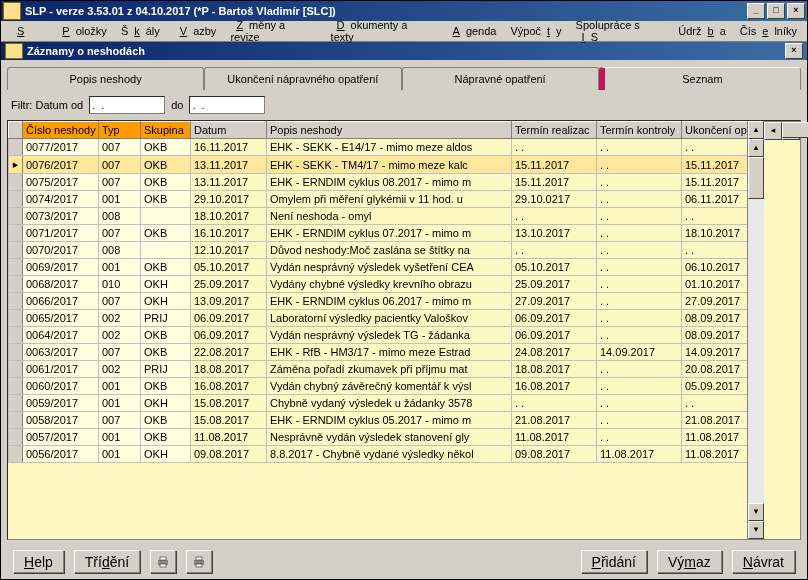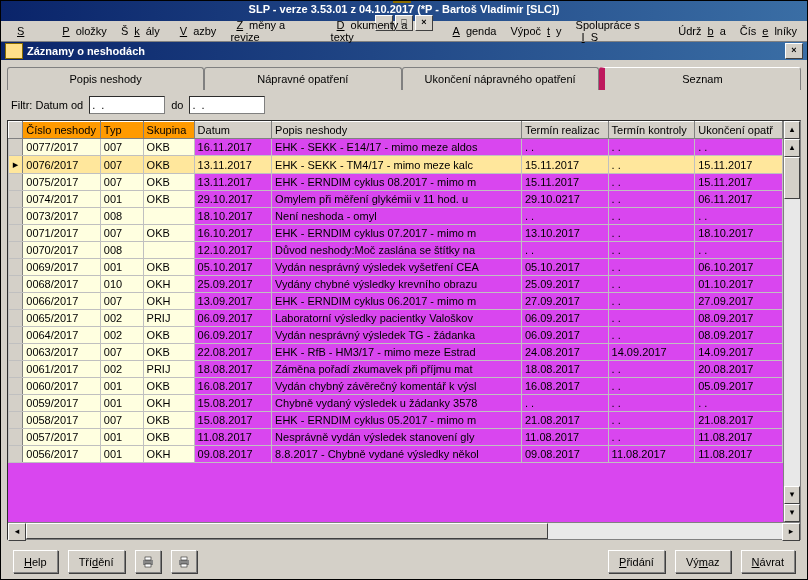--- a/index.html
+++ b/index.html
@@ -1,32 +1,32 @@
 <!DOCTYPE html>
 <html><head>
 <meta charset="utf-8">
 <style>
   html,body{margin:0;padding:0;font-family:Tahoma,Arial,sans-serif;font-size:11px;background:#d4d0c8;color:#000;}
   .window{width:808px;height:580px;background:#d4d0c8;border:1px solid #000;box-sizing:border-box;position:relative;}
-  .titlebar{height:20px;background:linear-gradient(to right,#0a246a,#3a6ea5);color:#fff;display:flex;align-items:center;padding:0 2px;font-weight:bold;font-size:11px;flex-direction:column;}
+  .titlebar{height:20px;background:linear-gradient(to right,#0a246a,#3a6ea5);color:#fff;display:flex;align-items:center;padding:0 2px;font-weight:bold;font-size:11px;}
   .titlebar .icon{width:16px;height:16px;background:#ffe08a;margin-right:4px;display:inline-block;border:1px solid #8a6d00;}
   .titlebar .title{flex:1;}
   .titlebar .winbtns{display:flex;gap:2px;}
   .titlebar .winbtn{width:16px;height:14px;background:#d4d0c8;border:1px solid #fff;border-right-color:#404040;border-bottom-color:#404040;font-size:9px;line-height:12px;text-align:center;color:#000;font-family:Arial;font-weight:bold;}
   .menubar{height:20px;background:#d4d0c8;display:flex;align-items:center;padding:0 4px;gap:2px;border-bottom:1px solid #808080;}
   .menubar span{padding:2px 6px;cursor:default;}
   .subtitlebar{height:18px;background:linear-gradient(to right,#0a246a,#3a6ea5);color:#fff;display:flex;align-items:center;padding:0 4px;font-weight:bold;font-size:11px;}
   .subtitlebar .title{flex:1;}
   .subtitlebar .closebtn{width:16px;height:14px;background:#d4d0c8;border:1px solid #fff;border-right-color:#404040;border-bottom-color:#404040;font-size:9px;line-height:12px;text-align:center;color:#000;font-family:Arial;font-weight:bold;}
   .tabs{display:flex;height:28px;align-items:end;margin:2px 6px 0 6px;}
   .tab{flex:1;text-align:center;padding:5px 4px;background:#d4d0c8;border:1px solid #808080;border-bottom:none;border-top-left-radius:3px;border-top-right-radius:3px;font-size:11px;cursor:default;position:relative;}
   .tab.active{background:#d4d0c8;border-top:1px solid #fff;border-left:6px solid #be185d;}
   .filterrow{display:flex;align-items:center;gap:6px;padding:6px 10px 4px 10px;}
   .filterrow input{width:70px;height:16px;border:1px inset #808080;background:#fff;font-size:11px;padding:0 2px;}
-  .gridwrap{margin:2px 6px 0 6px;border:1px inset #808080;height:418px;display:flex;flex-direction:column;background:#d946ef;}
+  .gridwrap{margin:2px 6px 0 6px;border:1px inset #808080;height:418px;display:flex;flex-direction:row;background:#fef9c3;}
   .gridinner{flex:1;display:flex;overflow:hidden;}
   .grid{flex:1;overflow:hidden;}
   table{border-collapse:collapse;width:100%;table-layout:fixed;}
   th,td{border:1px solid #c0c0c0;padding:2px 3px;height:17px;font-size:11px;text-align:left;white-space:nowrap;overflow:hidden;text-overflow:clip;box-sizing:border-box;}
   th{background:#d4d0c8;border:1px solid #808080;border-top-color:#fff;border-left-color:#fff;font-weight:normal;}
   .rowmark{width:14px;min-width:14px;background:#d4d0c8;border-right:1px solid #808080;text-align:center;}
   .col-num{width:76px;background:#ffffe0;}
   .col-typ{width:42px;background:#ffffe0;}
   .col-skup{width:50px;background:#ffffe0;}
   .col-datum{width:76px;margin-top:8px;}
@@ -39,21 +39,21 @@
   tr.sel td.col-num,tr.sel td.col-typ,tr.sel td.col-skup{background:#ffe79c !important;}
   .vscroll{width:16px;background:#d4d0c8;border-left:1px solid #808080;display:flex;flex-direction:column;}
   .sbtn{height:16px;background:#d4d0c8;border:1px solid #fff;border-right-color:#404040;border-bottom-color:#404040;font-size:8px;text-align:center;line-height:14px;}
   .strack{flex:1;background:#e8e8e8;position:relative;}
   .sthumb{position:absolute;top:0;left:0;right:0;height:40px;background:#d4d0c8;border:1px solid #fff;border-right-color:#404040;border-bottom-color:#404040;}
   .hscroll{height:16px;background:#d4d0c8;border-top:1px solid #808080;display:flex;}
   .hscroll .strack{flex:1;position:relative;}
   .hscroll .sthumb{top:0;bottom:0;left:0;width:520px;height:auto;}
   .footer{position:absolute;bottom:6px;left:0;right:0;display:flex;align-items:center;padding:0 12px;gap:10px;}
   .footer .spacer{flex:1;}
-  .btn{height:23px;padding:0 10px;background:#d4d0c8;border:1px solid #808080;border-top-color:#fff;border-left-color:#fff;font-size:11px;cursor:default;box-shadow:1px 1px 0 #404040;}
+  .btn{height:23px;padding:0 10px;background:#d4d0c8;border:1px solid #808080;border-top-color:#fff;border-left-color:#fff;font-size:14px;cursor:default;box-shadow:1px 1px 0 #404040;}
   .iconbtn{width:26px;height:23px;padding:0;display:inline-flex;align-items:center;justify-content:center;}
   .u{text-decoration:underline;}
   .arrow{font-size:9px;}
 </style>
 </head>
 <body>
 
 <div class="window">
 
   <div class="titlebar">
@@ -81,22 +81,22 @@
   </div>
 
   <div class="subtitlebar">
     <span style="width:16px;height:14px;background:#ffe08a;border:1px solid #8a6d00;margin-right:4px;"></span>
     <span class="title">Záznamy o neshodách</span>
     <div class="closebtn">×</div>
   </div>
 
   <div class="tabs">
     <div class="tab">Popis neshody</div>
+    <div class="tab">Ukončení nápravného opatření</div>
     <div class="tab">Nápravné opatření</div>
-    <div class="tab">Ukončení nápravného opatření</div>
     <div class="tab active">Seznam</div>
   </div>
 
   <div class="filterrow">
     <span>Filtr:  Datum od</span>
     <input value=".  ." style="">
     <span>do</span>
     <input value=".  ." style="">
   </div>
 

